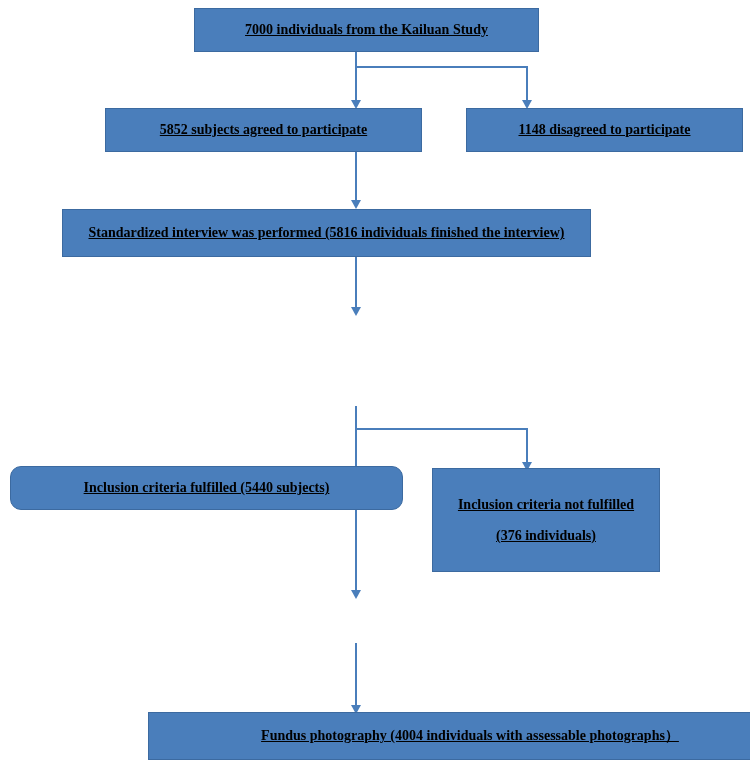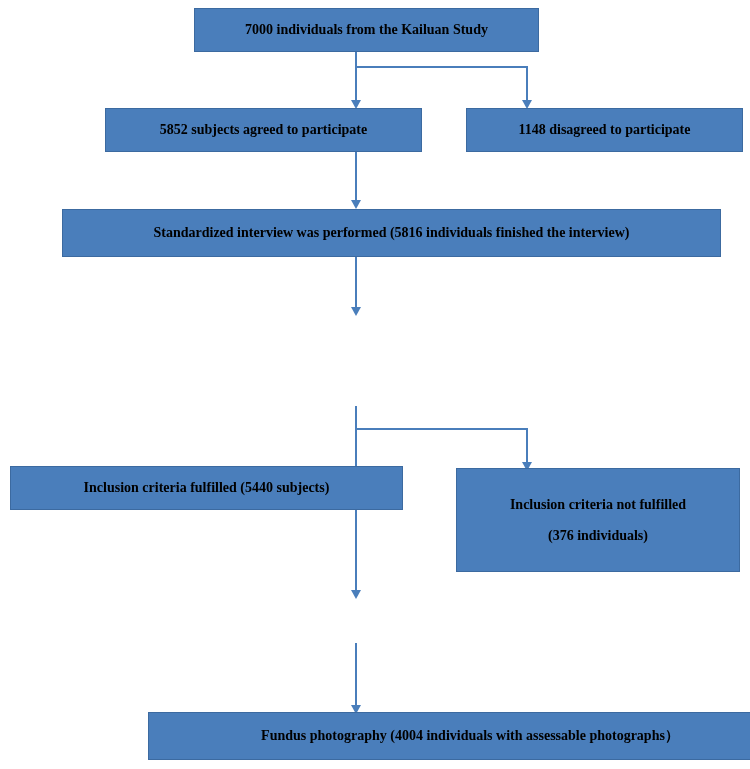--- a/index.html
+++ b/index.html
@@ -23,20 +23,21 @@
     display: flex;
     flex-direction: column;
     align-items: center;
     justify-content: center;
     text-align: center;
     color: #000000;
     font-weight: bold;
     font-size: 14px;
     line-height: 1.25;
     padding: 4px 6px;
+    text-decoration: underline;
   }
   .node .line2 {
     margin-top: 14px;
   }
   .conn {
     position: absolute;
     background: #4a7ebb;
   }
   .conn.v { width: 2px; }
   .conn.h { height: 2px; }
@@ -69,39 +70,39 @@
     <span>5852 subjects agreed to participate</span>
   </div>
 
   <div class="node" style="left:466px; top:108px; width:277px; height:44px;">
     <span>1148 disagreed to participate</span>
   </div>
 
   <div class="conn v" style="left:355px; top:152px; height:50px;"></div>
   <div class="arrowhead" style="left:351px; top:200px;"></div>
 
-  <div class="node" style="left:62px; top:209px; width:659px; height:48px;">
+  <div class="node" style="left:62px; top:209px; width:529px; height:48px;">
     <span>Standardized interview was performed (5816 individuals finished the interview)</span>
   </div>
 
   <div class="conn v" style="left:355px; top:257px; height:52px;"></div>
   <div class="arrowhead" style="left:351px; top:307px;"></div>
 
 
   <div class="conn v" style="left:355px; top:406px; height:22px;"></div>
   <div class="conn h" style="left:355px; top:428px; width:172px;"></div>
   <div class="conn v" style="left:355px; top:428px; height:38px;"></div>
   <div class="conn v" style="left:526px; top:428px; height:36px;"></div>
   <div class="arrowhead" style="left:522px; top:462px;"></div>
 
-  <div class="node" style="left:10px; top:466px; width:393px; height:44px;">
+  <div class="node" style="left:10px; top:466px; width:393px; height:44px;border-radius:11px;">
     <span>Inclusion criteria fulfilled (5440 subjects)</span>
   </div>
 
-  <div class="node" style="left:456px; top:468px; width:284px; height:104px;">
+  <div class="node" style="left:432px; top:468px; width:228px; height:104px;">
     <span>Inclusion criteria not fulfilled</span>
     <span class="line2">(376 individuals)</span>
   </div>
 
   <div class="conn v" style="left:355px; top:510px; height:82px;"></div>
   <div class="arrowhead" style="left:351px; top:590px;"></div>
 
 
   <div class="conn v" style="left:355px; top:643px; height:64px;"></div>
   <div class="arrowhead" style="left:351px; top:705px;"></div>

